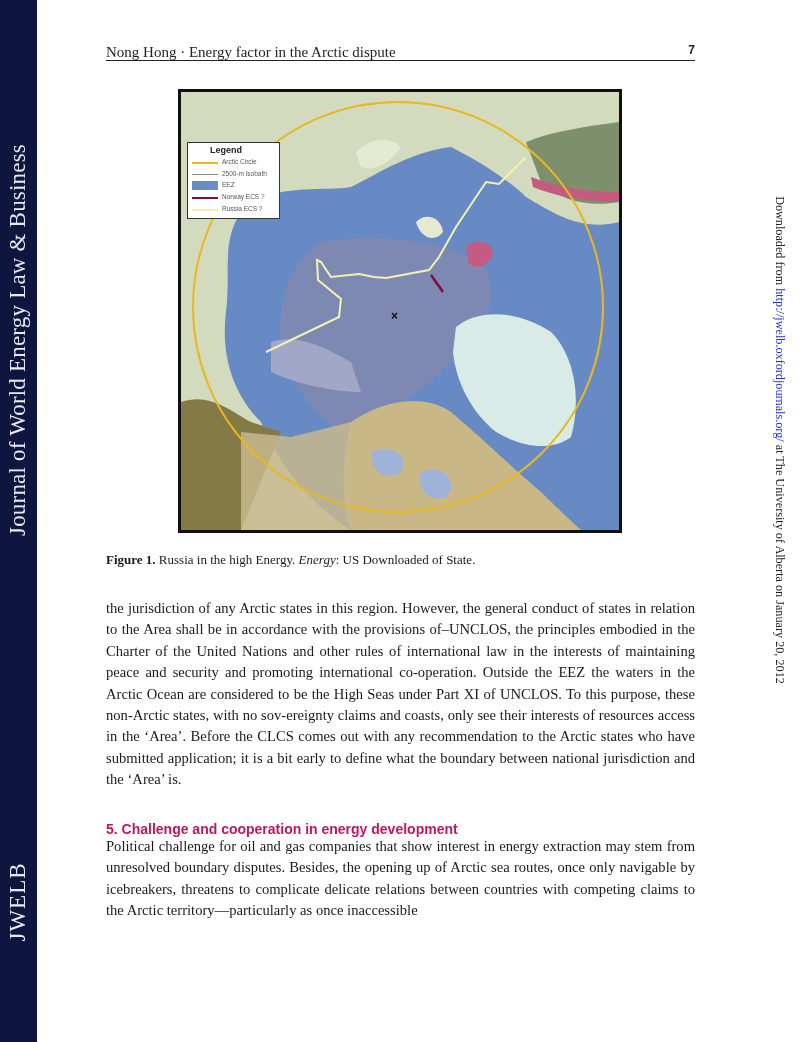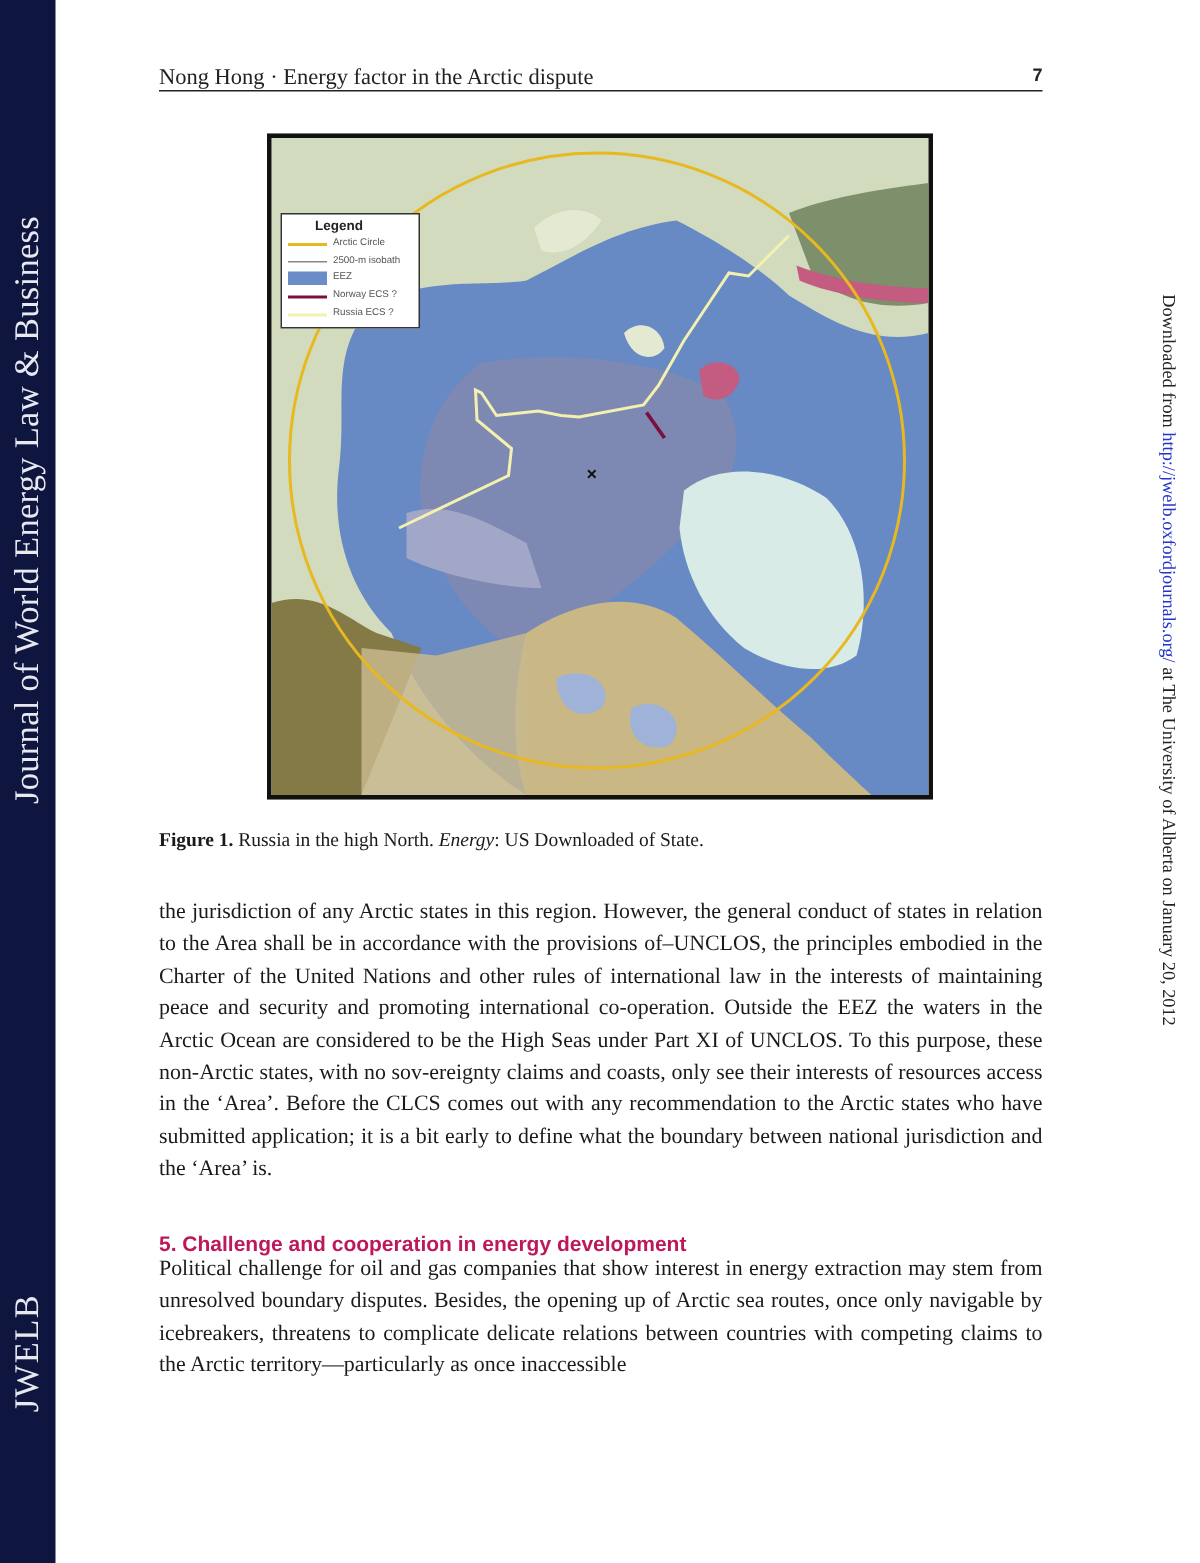--- a/index.html
+++ b/index.html
@@ -145,21 +145,21 @@
     </div>
     <div class="legend-item" style="top:62px">
       <span class="legend-swatch" style="background:#f4f0b0"></span>
       <span class="legend-label">Russia ECS ?</span>
     </div>
   </div>
 </div>
 
 <div class="caption">
   <b>Figure 1.</b>
-  <span>Russia in the high North.</span>
+  <span>Russia in the high Energy.</span>
   <i>Energy</i><span>: US Downloaded of State.</span>
 </div>
 
 <div class="body-text" style="top:598px">
   <p>the jurisdiction of any Arctic states in this region. However, the general conduct of states in relation to the Area shall be in accordance with the provisions of–UNCLOS, the principles embodied in the Charter of the United Nations and other rules of international law in the interests of maintaining peace and security and promoting international co-operation. Outside the EEZ the waters in the Arctic Ocean are considered to be the High Seas under Part XI of UNCLOS. To this purpose, these non-Arctic states, with no sov-ereignty claims and coasts, only see their interests of resources access in the ‘Area’. Before the CLCS comes out with any recommendation to the Arctic states who have submitted application; it is a bit early to define what the boundary between national jurisdiction and the ‘Area’ is.</p>
 </div>
 
 <div class="section-heading">5. Challenge and cooperation in energy development</div>
 
 <div class="body-text" style="top:836px">

